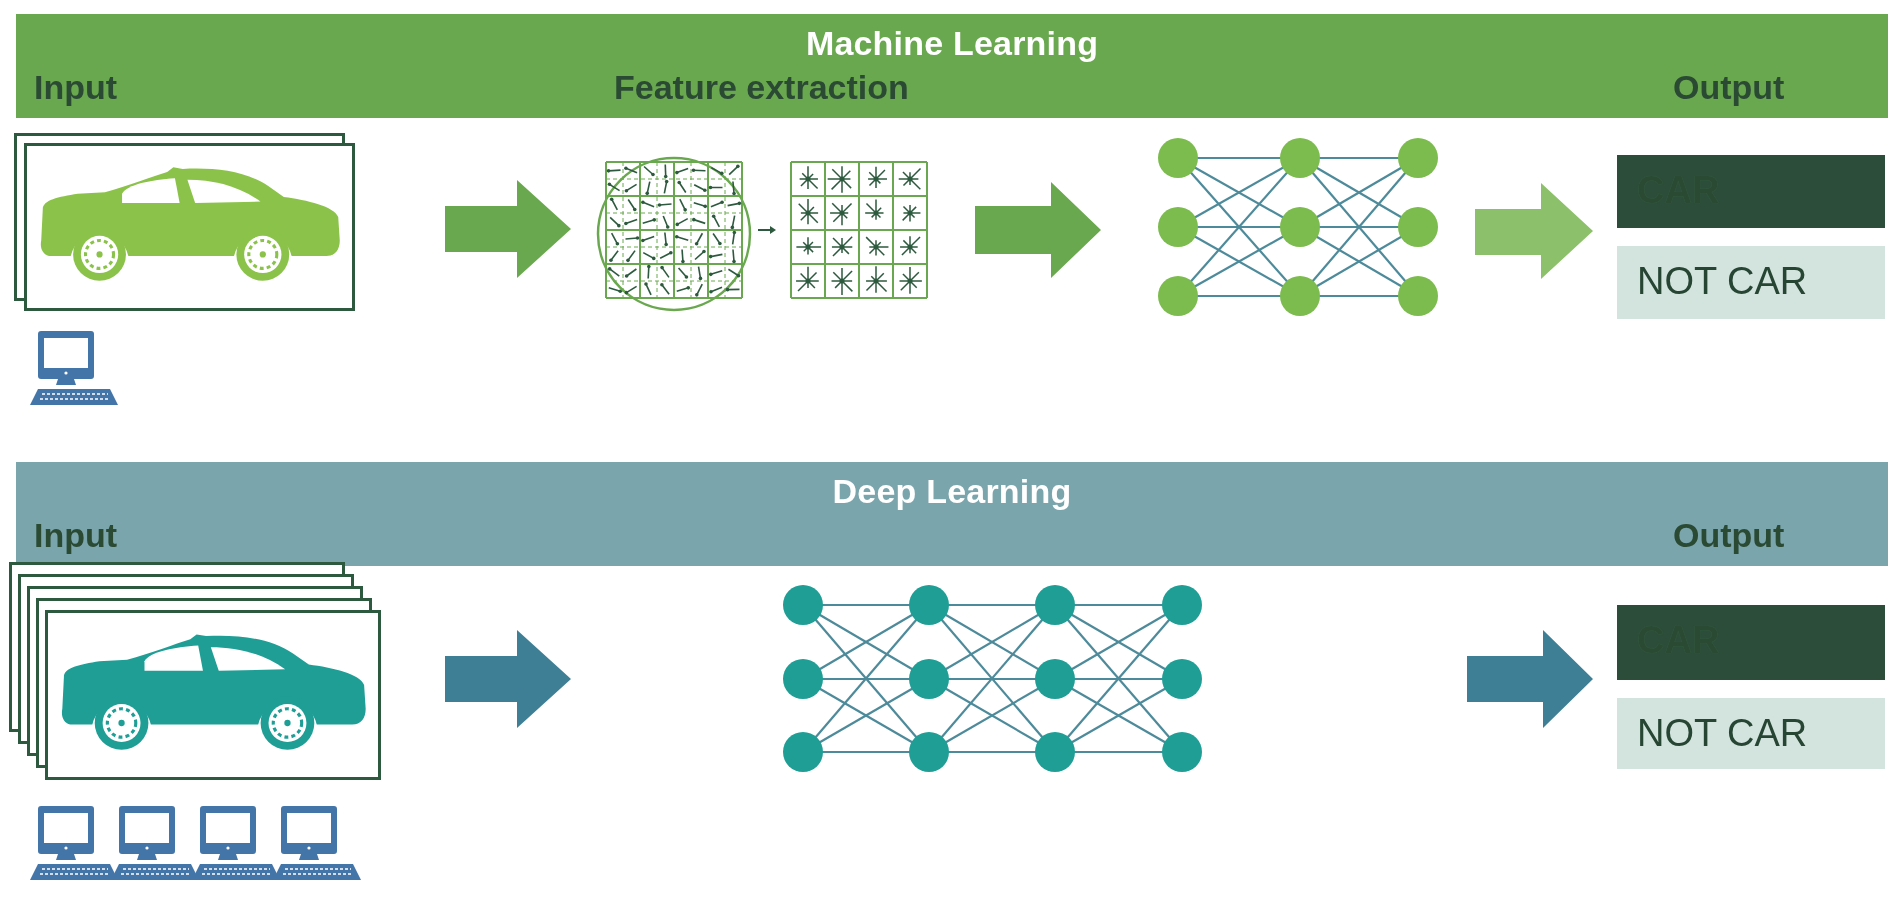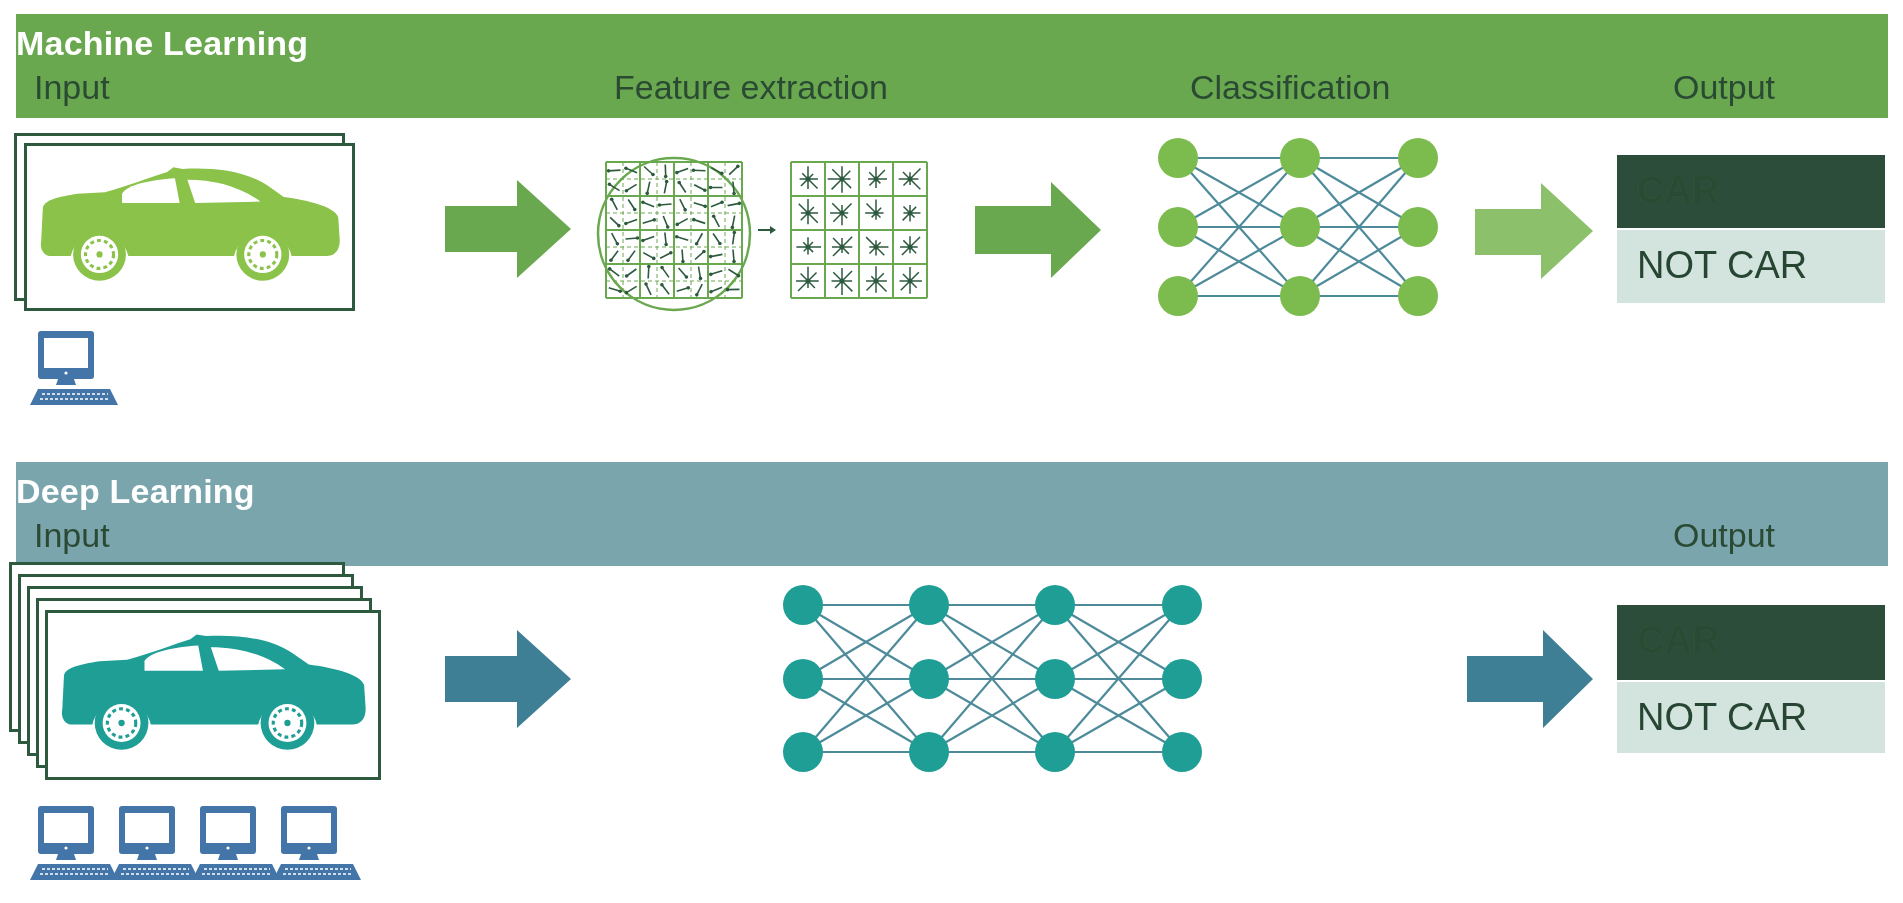--- a/index.html
+++ b/index.html
@@ -1,35 +1,34 @@
 <!DOCTYPE html>
 <html><head>
 <meta charset="utf-8">
 <style>
   html, body { margin: 0; padding: 0; background: #ffffff; }
   body { width: 1903px; height: 903px; position: relative; overflow: hidden; font-family: "Liberation Sans", sans-serif; }
   .banner { position: absolute; left: 16px; width: 1872px; height: 104px; }
   .banner-ml { top: 14px; background: #6aa84f; }
   .banner-dl { top: 441px; background: #7aa5ad; margin-top: 21px; }
-  .banner-title { position: absolute; top: 10px; left: 0; width: 100%; color: #ffffff; font-weight: bold; font-size: 34px; letter-spacing: 0.2px; }
-  .stage-label { position: absolute; top: 54px; color: #2a4a34; font-weight: normal; font-size: 34px; white-space: nowrap; }
+  .banner-title { position: absolute; top: 10px; left: 0; width: 100%; text-align: center; color: #ffffff; font-weight: bold; font-size: 34px; letter-spacing: 0.2px; }
+  .stage-label { position: absolute; top: 54px; color: #2a4a34; font-weight: bold; font-size: 34px; white-space: nowrap; }
   .frame { position: absolute; border: 3px solid #2d5a3e; background: #ffffff; box-sizing: border-box; }
   .out-car { position: absolute; background: #2c4d39; color: #274533; font-weight: bold; font-size: 38px; box-sizing: border-box; padding: 14px 0 0 20px; }
-  .out-notcar { position: absolute; background: #d3e3de; color: #274533; font-size: 38px; box-sizing: border-box; padding: 14px 0 0 20px; }
+  .out-notcar { position: absolute; background: #d3e3de; color: #274533; font-size: 38px; box-sizing: border-box; padding: 14px 0 0 20px; margin-top: 16px; }
   .out-car span { color: #2a4a34; text-shadow: 0 0 1px #3b6b4a; }
   svg { position: absolute; overflow: visible; }
 </style>
 </head>
 <body>
 
 <div class="banner banner-ml">
   <div class="banner-title">Machine Learning</div>
   <div class="stage-label" style="left:18px;">Input</div>
   <div class="stage-label" style="left:598px;">Feature extraction</div>
-  <div class="stage-label" style="left:1174px;">Classification</div>
   <div class="stage-label" style="left:1657px;">Output</div>
 </div>
 
 <div id="ml-frames">
     <div class="frame" style="left: 14px; top: 133px; width: 331px; height: 168px;"></div>
     <div class="frame" style="left: 24px; top: 143px; width: 331px; height: 168px;">
       <svg width="311" height="138" viewBox="0 0 400 150" style="position:absolute;left:8px;top:6px;">
     <path d="M10,60 C10,48 30,44 55,40 L90,38 C120,30 150,18 170,12 L178,6 L190,8 C230,6 270,10 300,30 L320,44 C350,48 385,56 390,70 L392,100 C392,112 386,120 375,120 L330,120 A38,38 0 0 0 256,120 L120,120 A38,38 0 0 0 46,120 L18,120 C10,118 6,110 8,100 Z" fill="#8bc34a"></path>
     <path d="M112,40 C118,28 150,22 180,20 L186,52 L112,52 Z" fill="#fff"></path>
     <path d="M196,22 C230,22 262,30 290,50 L206,52 Z" fill="#fff"></path>

